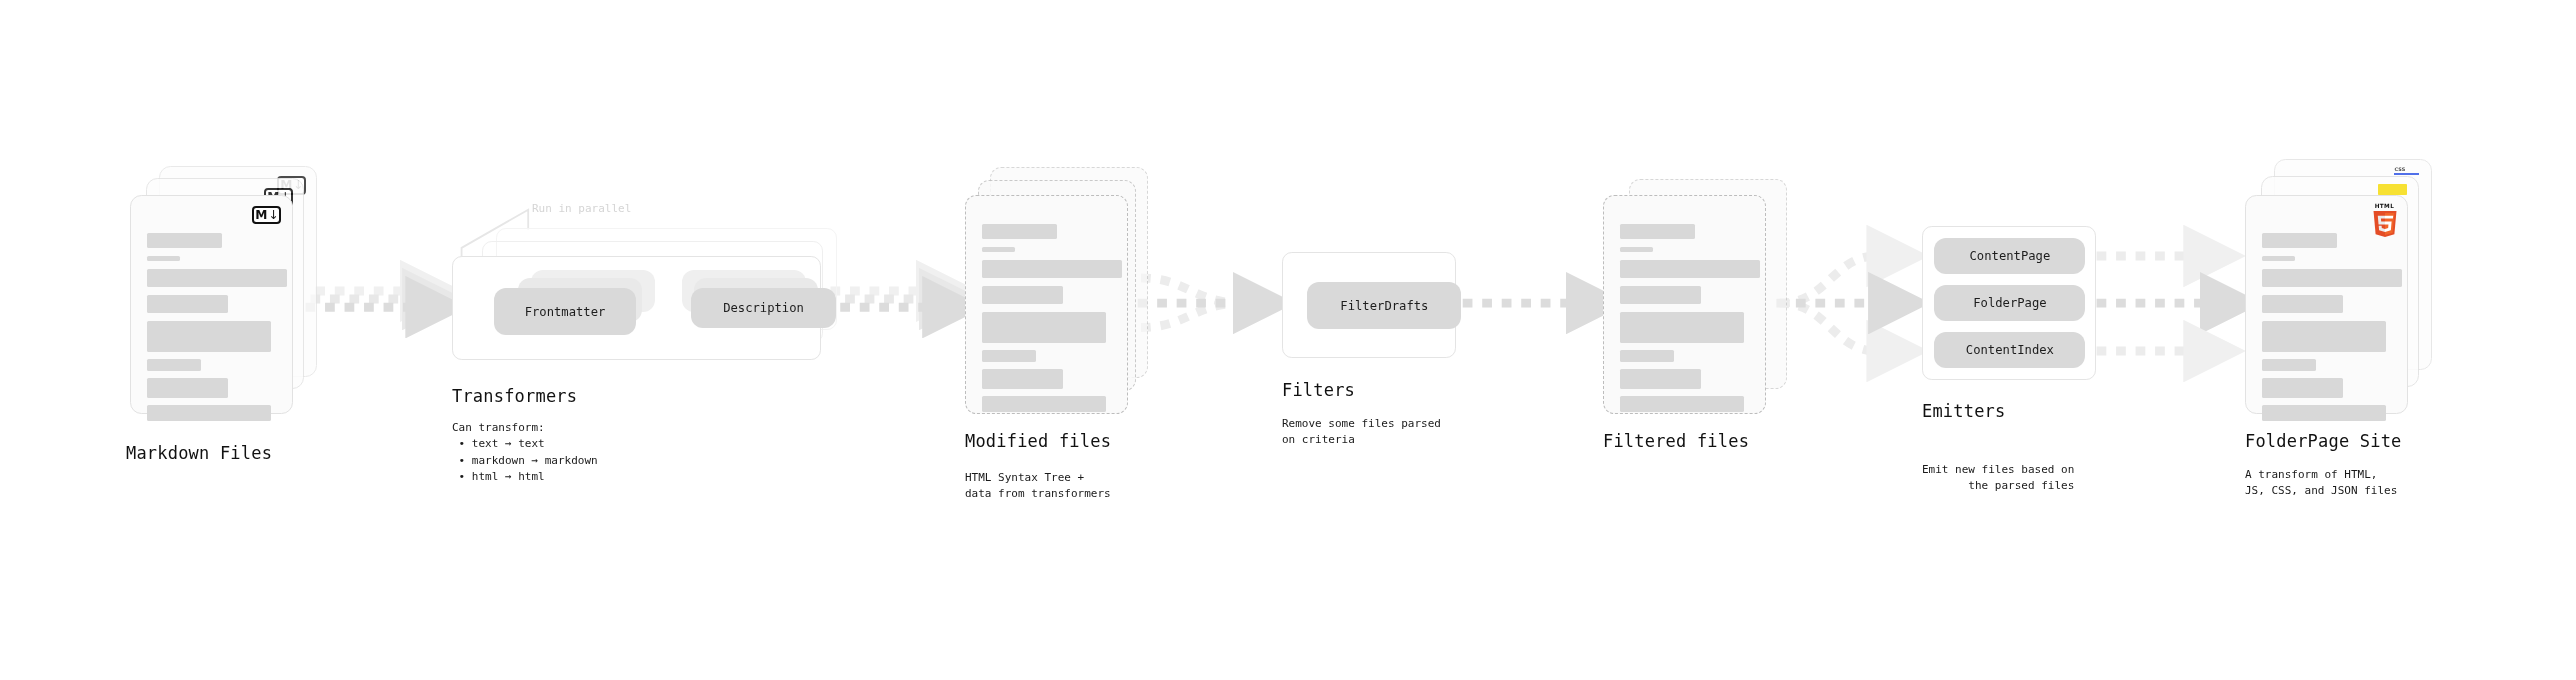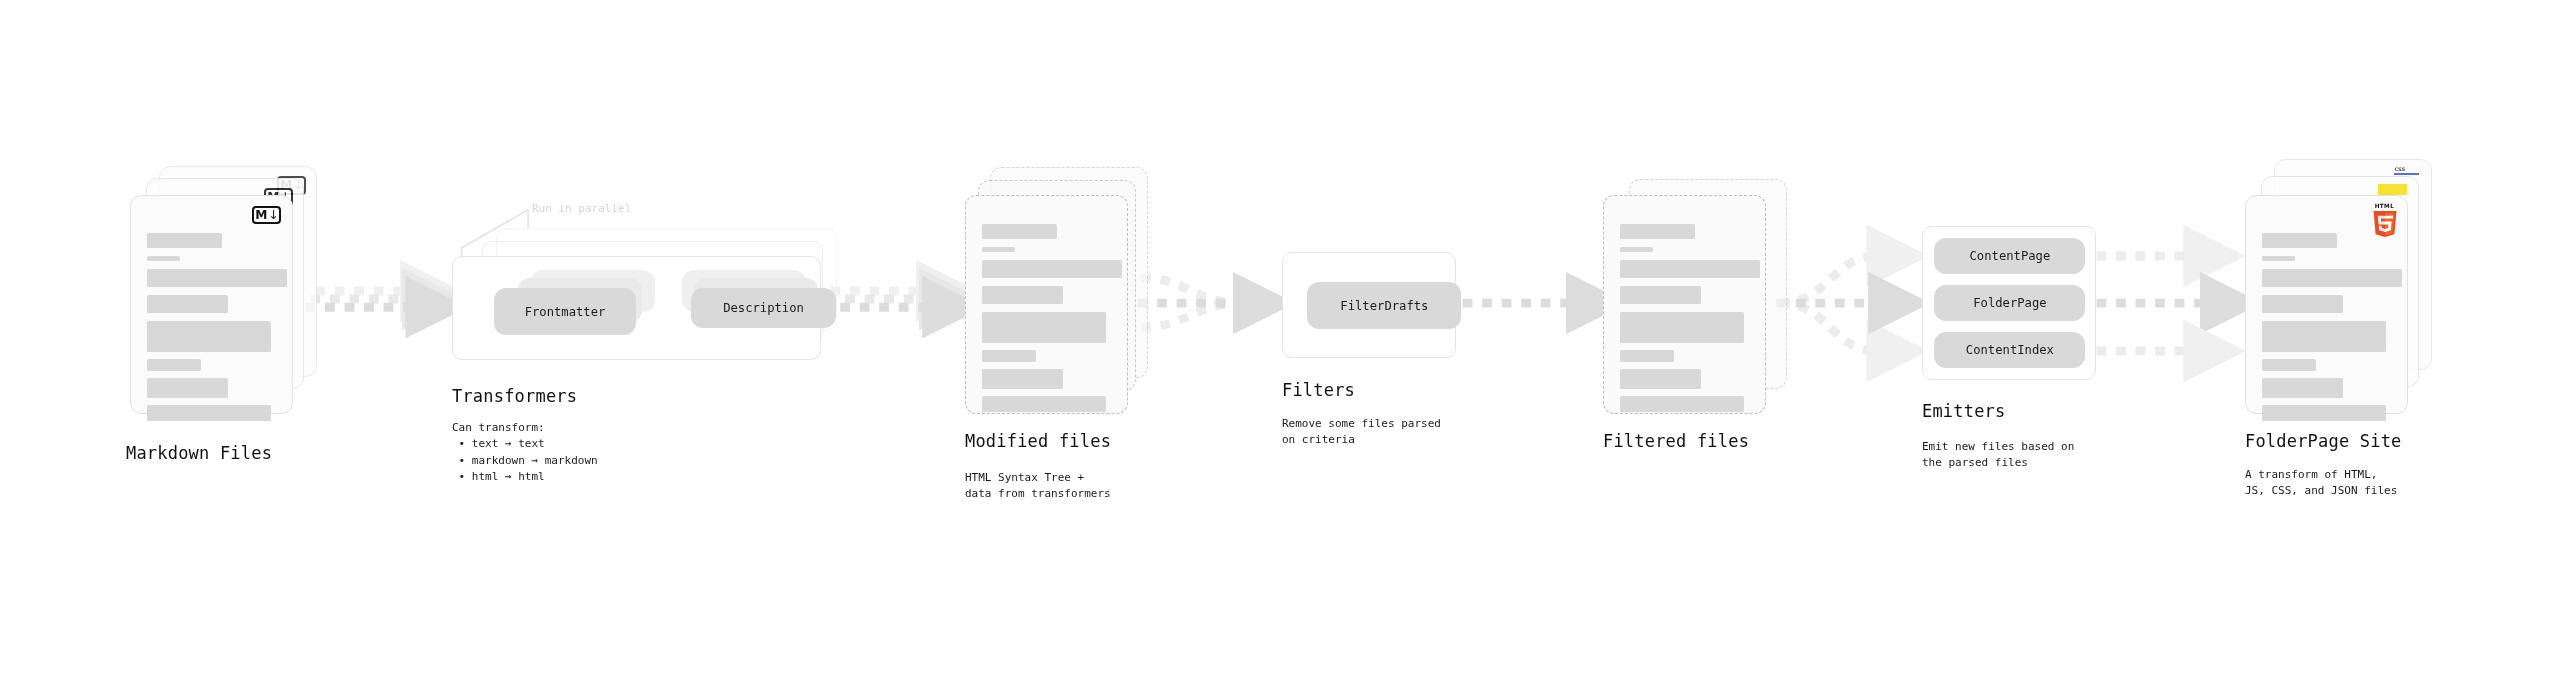--- a/index.html
+++ b/index.html
@@ -248,21 +248,21 @@
       <span>ContentPage</span>
     </div>
     <div class="pill" style="left:11.4px;top:58px;width:151px;height:36px;">
       <span>FolderPage</span>
     </div>
     <div class="pill" style="left:11.4px;top:105px;width:151px;height:36px;">
       <span>ContentIndex</span>
     </div>
   </div>
   <div class="title" style="left:1922px;top:401px;">Emitters</div>
-  <div class="desc" style="left:1922px;top:439px;">Emit new files based on
+  <div class="desc" style="left:1922px;top:462px;text-align:right;">Emit new files based on
 the parsed files</div>
 
   <div class="doc-stack">
     <div class="doc back" style="left:2274px;top:159px;width:158px;height:211px;opacity:.8;">
       <div class="badge-css" style="right:12.2px;top:7.3px;">
         <div class="t">CSS</div>
         <div class="u"></div>
       </div>
     </div>
     <div class="doc back" style="left:2261px;top:176px;width:158px;height:211px;opacity:.9;">

